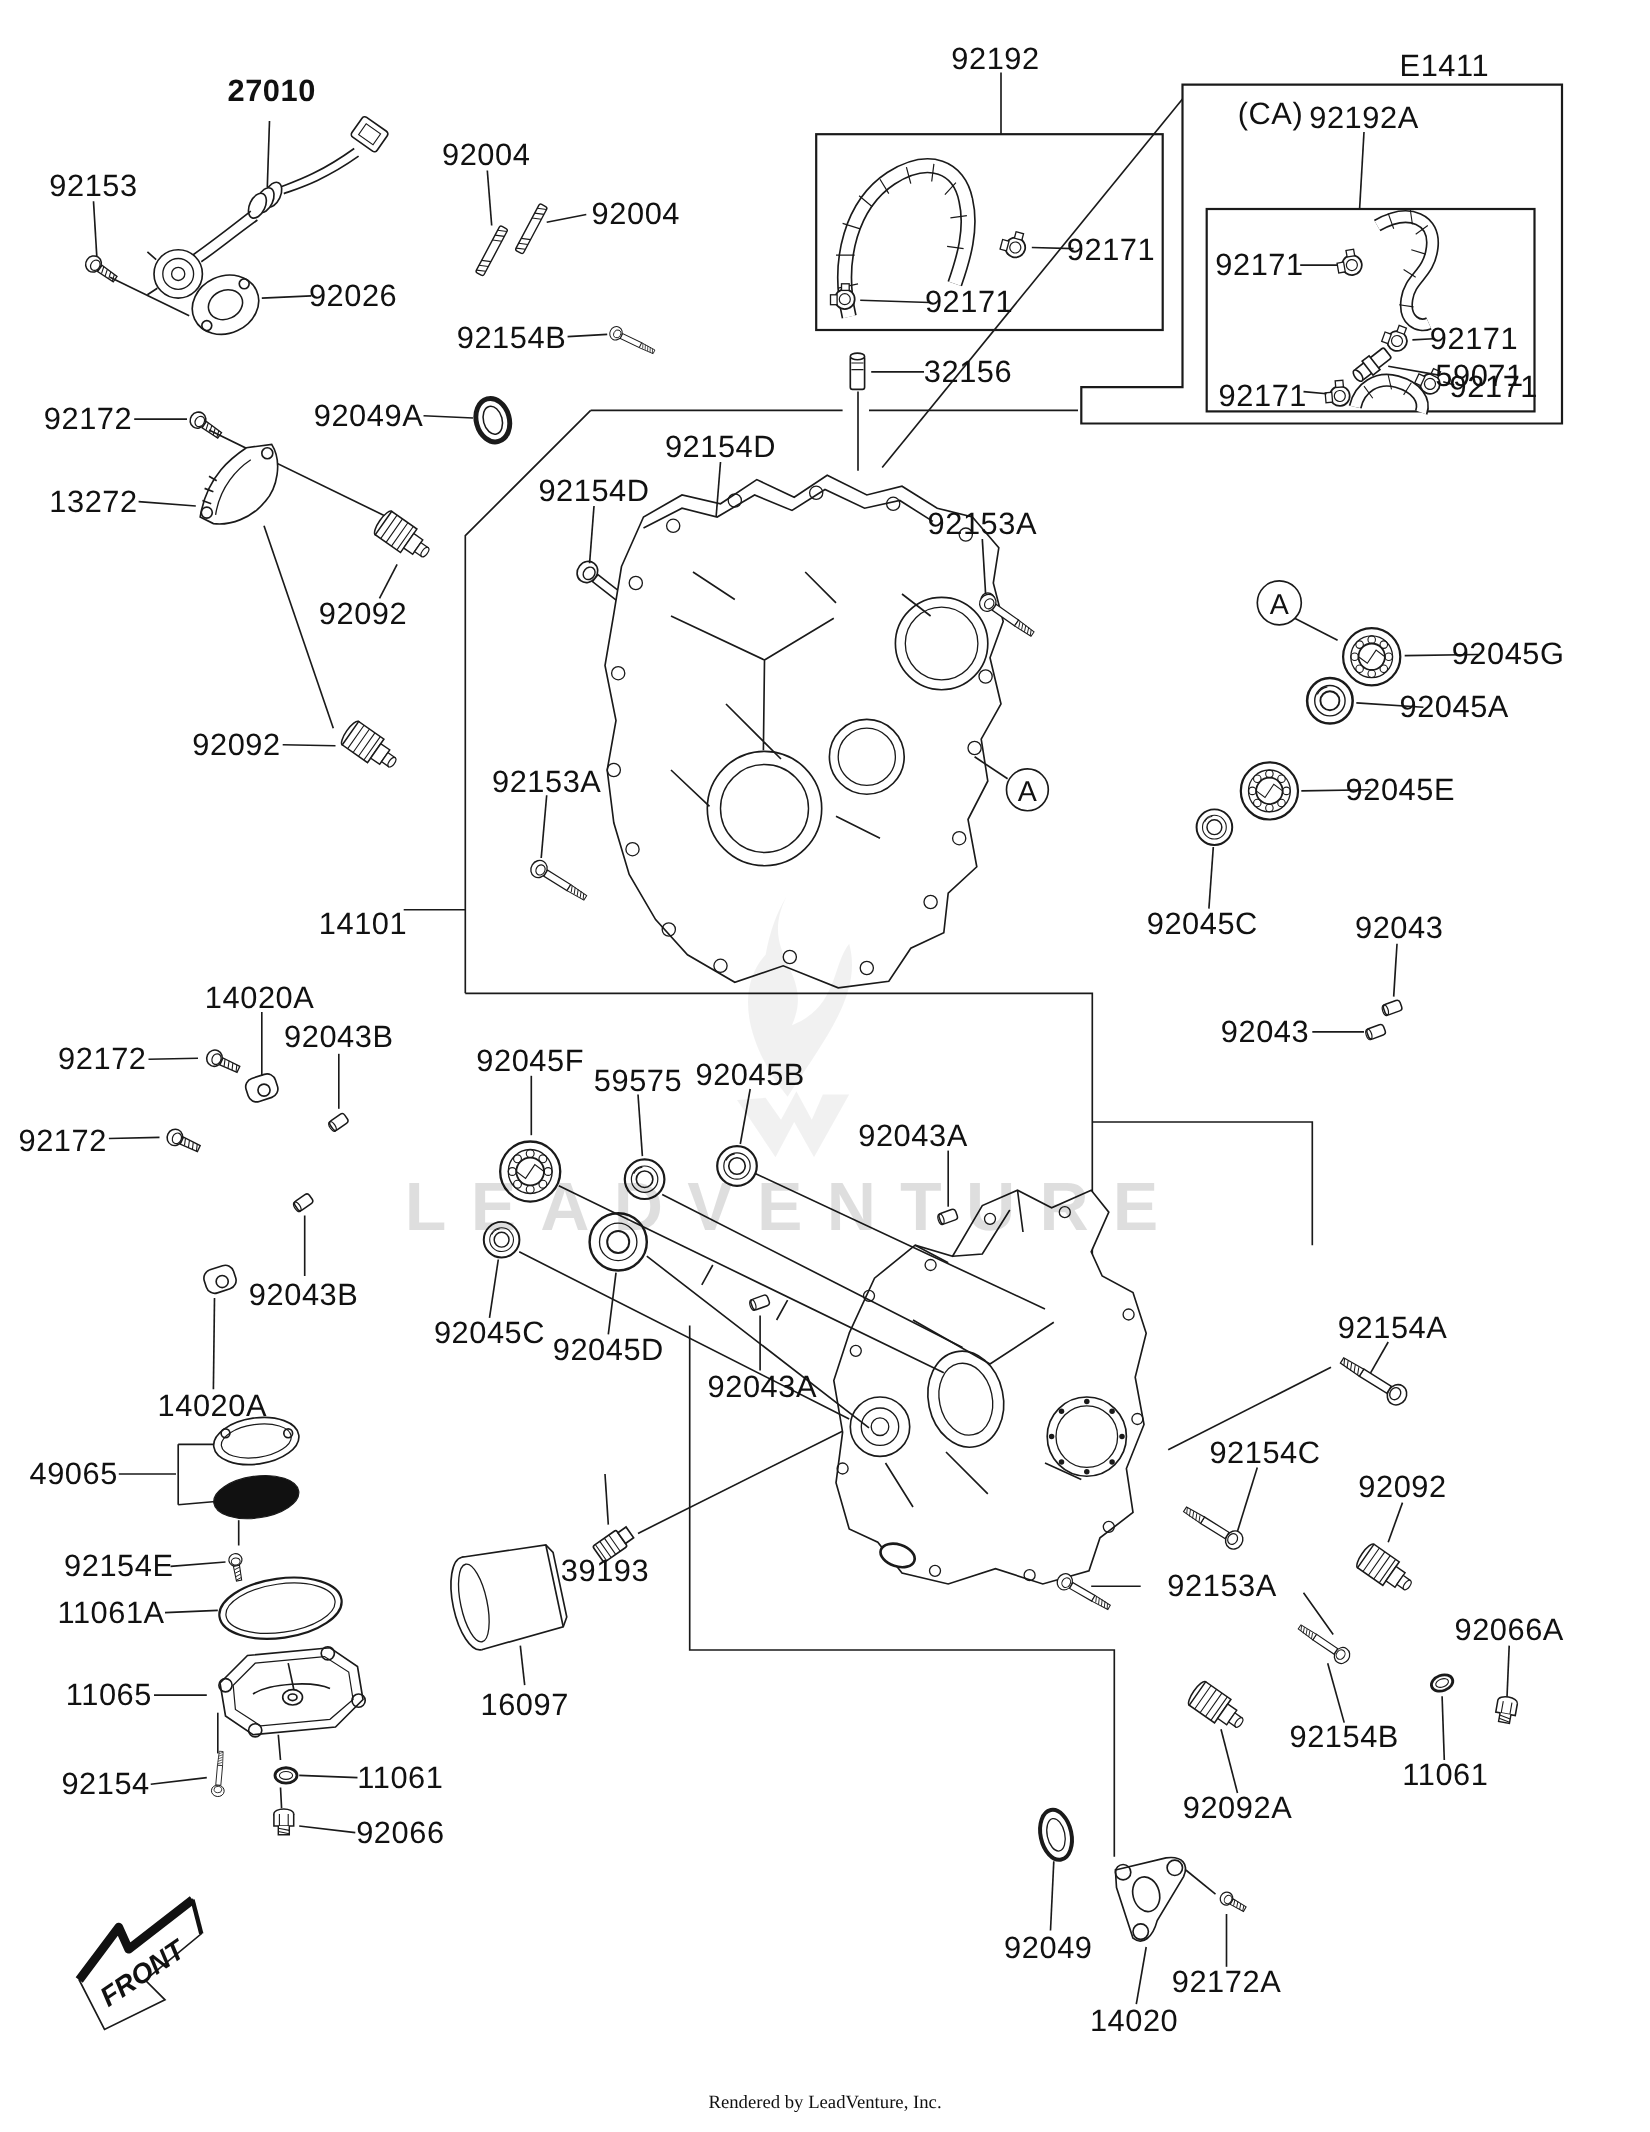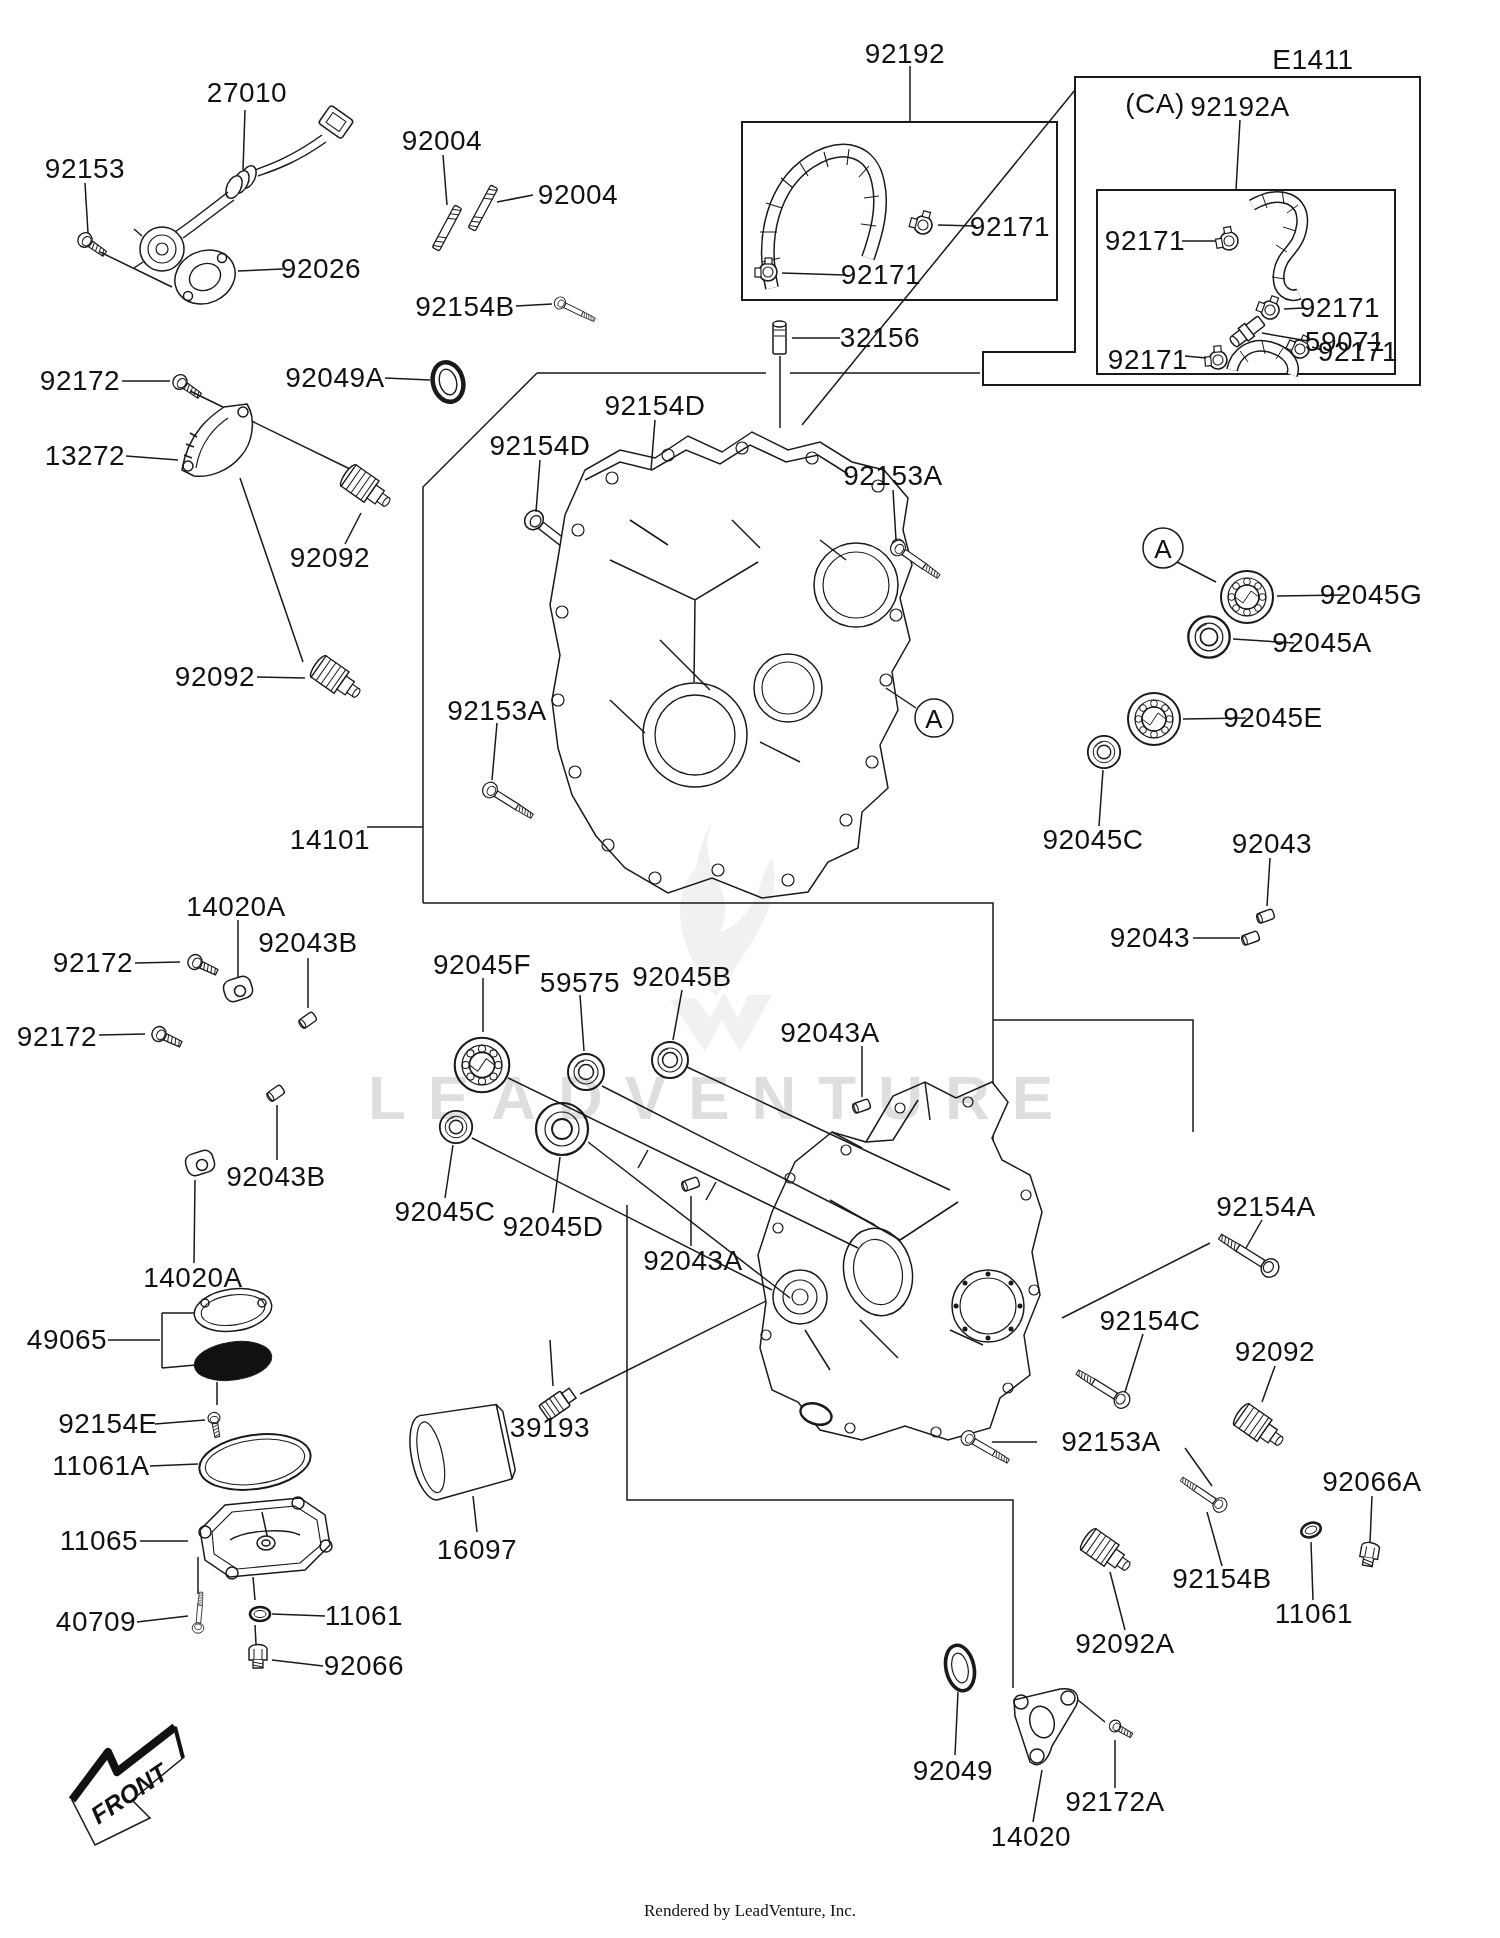--- a/index.html
+++ b/index.html
@@ -456,21 +456,21 @@
   </g>
 
   <g fill="rgba(0,0,0,0.055)">
     <path d="M715,815 C688,870 742,882 720,932 C762,915 756,878 772,858 C784,902 752,942 716,997 C678,950 668,898 696,868 C700,846 706,830 715,815 Z"></path>
     <path d="M670,1000 L705,1052 L722,1020 L740,1052 L772,995 L748,995 L738,1018 L724,992 L710,1018 L696,998 Z"></path>
   </g>
 </svg>
 
 <div id="watermark">LEADVENTURE</div>
 <div id="label-layer">
-      <div class="part-label" style="left: 247px; top: 93px;">27010</div>
+      <div class="part-label" style="left: 247px; top: 83px; font-weight: bold;">27010</div>
       <div class="part-label" style="left: 85px; top: 169px;">92153</div>
       <div class="part-label" style="left: 321px; top: 269px;">92026</div>
       <div class="part-label" style="left: 442px; top: 141px;">92004</div>
       <div class="part-label" style="left: 578px; top: 195px;">92004</div>
       <div class="part-label" style="left: 465px; top: 307px;">92154B</div>
       <div class="part-label" style="left: 80px; top: 381px;">92172</div>
       <div class="part-label" style="left: 335px; top: 378px;">92049A</div>
       <div class="part-label" style="left: 85px; top: 456px;">13272</div>
       <div class="part-label" style="left: 655px; top: 406px;">92154D</div>
       <div class="part-label" style="left: 540px; top: 446px;">92154D</div>
@@ -508,21 +508,21 @@
       <div class="part-label" style="left: 682px; top: 977px;">92045B</div>
       <div class="part-label" style="left: 830px; top: 1033px;">92043A</div>
       <div class="part-label" style="left: 445px; top: 1212px;">92045C</div>
       <div class="part-label" style="left: 553px; top: 1227px;">92045D</div>
       <div class="part-label" style="left: 693px; top: 1261px;">92043A</div>
       <div class="part-label" style="left: 1266px; top: 1207px;">92154A</div>
       <div class="part-label" style="left: 67px; top: 1340px;">49065</div>
       <div class="part-label" style="left: 108px; top: 1424px;">92154E</div>
       <div class="part-label" style="left: 101px; top: 1466px;">11061A</div>
       <div class="part-label" style="left: 99px; top: 1541px;">11065</div>
-      <div class="part-label" style="left: 96px; top: 1622px;">40709</div>
+      <div class="part-label" style="left: 96px; top: 1622px;">92154</div>
       <div class="part-label" style="left: 364px; top: 1616px;">11061</div>
       <div class="part-label" style="left: 364px; top: 1666px;">92066</div>
       <div class="part-label" style="left: 550px; top: 1392px; margin-top: 36px;">39193</div>
       <div class="part-label" style="left: 477px; top: 1550px;">16097</div>
       <div class="part-label" style="left: 1150px; top: 1321px;">92154C</div>
       <div class="part-label" style="left: 1275px; top: 1352px;">92092</div>
       <div class="part-label" style="left: 1111px; top: 1442px;">92153A</div>
       <div class="part-label" style="left: 1372px; top: 1482px;">92066A</div>
       <div class="part-label" style="left: 1222px; top: 1579px;">92154B</div>
       <div class="part-label" style="left: 1314px; top: 1614px;">11061</div>

